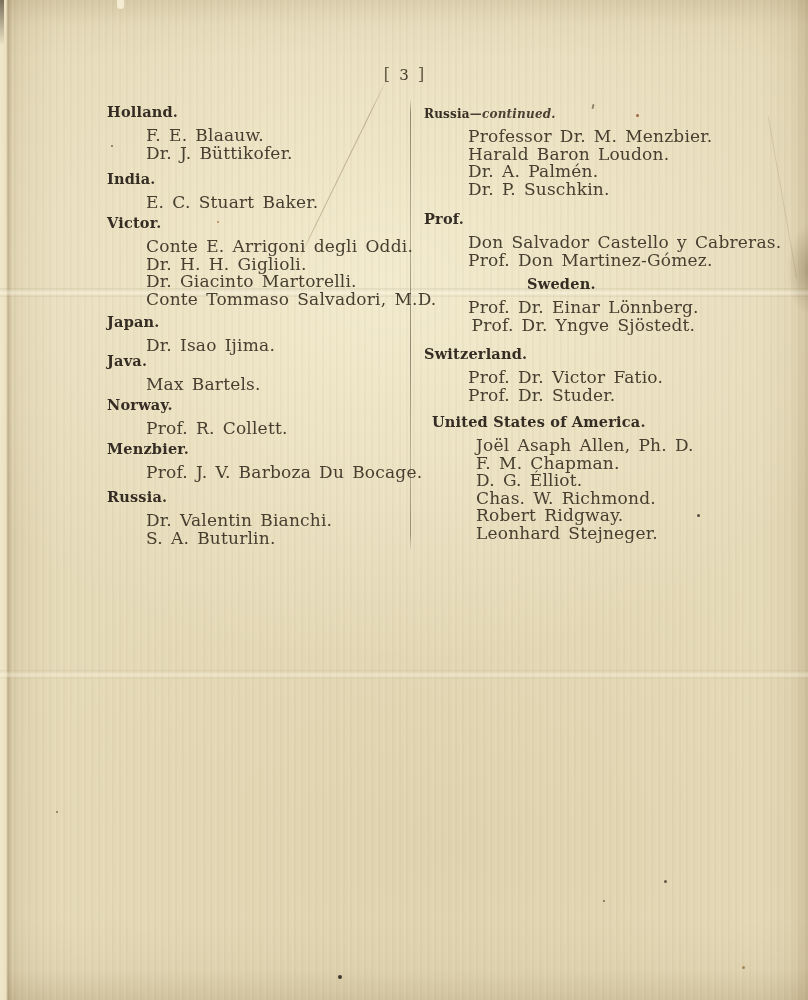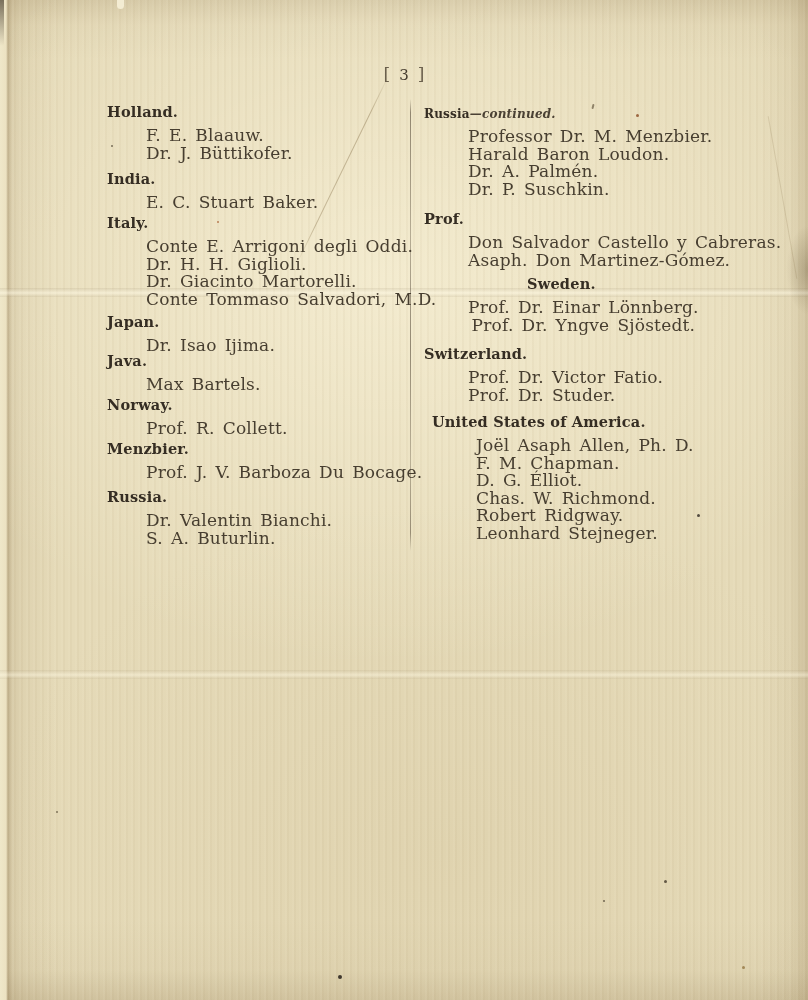--- a/index.html
+++ b/index.html
@@ -160,21 +160,21 @@
           <div class="name-line">Dr. J. Büttikofer.</div>
         </div>
       </div>
       <div class="section">
         <div class="heading"><span class="h-main">India.</span></div>
         <div class="names">
           <div class="name-line">E. C. Stuart Baker.</div>
         </div>
       </div>
       <div class="section">
-        <div class="heading"><span class="h-main">Italy.</span></div>
+        <div class="heading"><span class="h-main">Victor.</span></div>
         <div class="names">
           <div class="name-line">Conte E. Arrigoni degli Oddi.</div>
           <div class="name-line">Dr. H. H. Giglioli.</div>
           <div class="name-line">Dr. Giacinto Martorelli.</div>
           <div class="name-line">Conte Tommaso Salvadori, M.D.</div>
         </div>
       </div>
       <div class="section">
         <div class="heading"><span class="h-main">Japan.</span></div>
         <div class="names">
@@ -214,21 +214,21 @@
           <div class="name-line">Professor Dr. M. Menzbier.</div>
           <div class="name-line">Harald Baron Loudon.</div>
           <div class="name-line">Dr. A. Palmén.</div>
           <div class="name-line">Dr. P. Suschkin.</div>
         </div>
       </div>
       <div class="section">
         <div class="heading"><span class="h-main">Prof.</span></div>
         <div class="names">
           <div class="name-line">Don Salvador Castello y Cabreras.</div>
-          <div class="name-line">Asaph. Don Martinez-Gómez.</div>
+          <div class="name-line">Prof. Don Martinez-Gómez.</div>
         </div>
       </div>
       <div class="section">
         <div class="heading"><span class="h-main">Sweden.</span></div>
         <div class="names">
           <div class="name-line">Prof. Dr. Einar Lönnberg.</div>
           <div class="name-line">Prof. Dr. Yngve Sjöstedt.</div>
         </div>
       </div>
       <div class="section">

